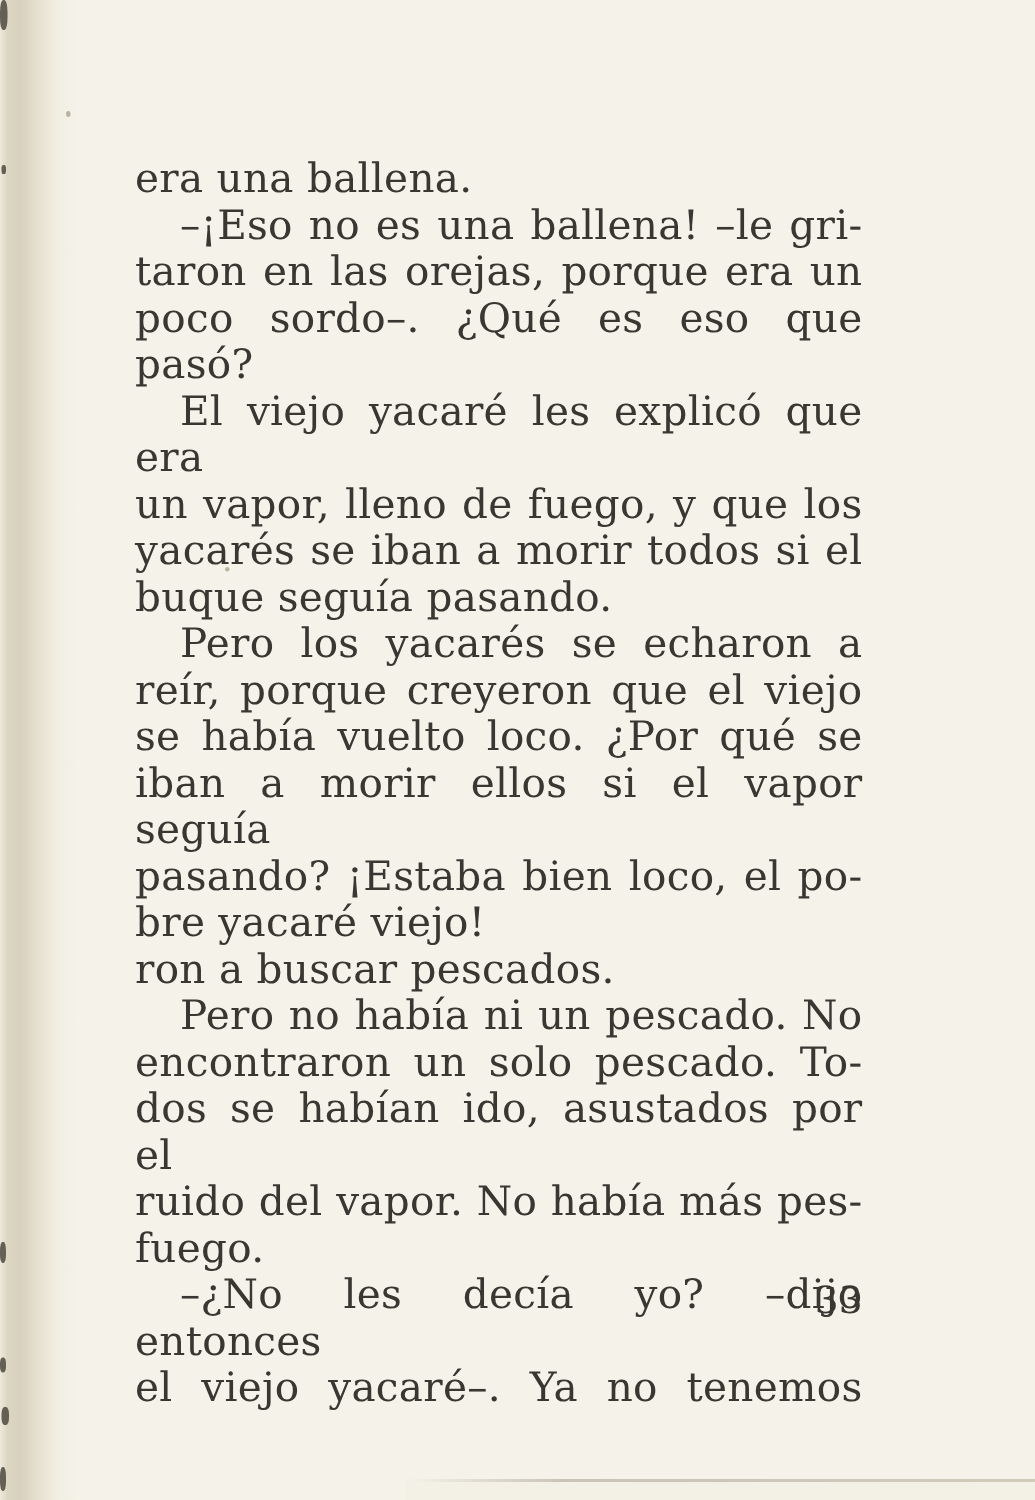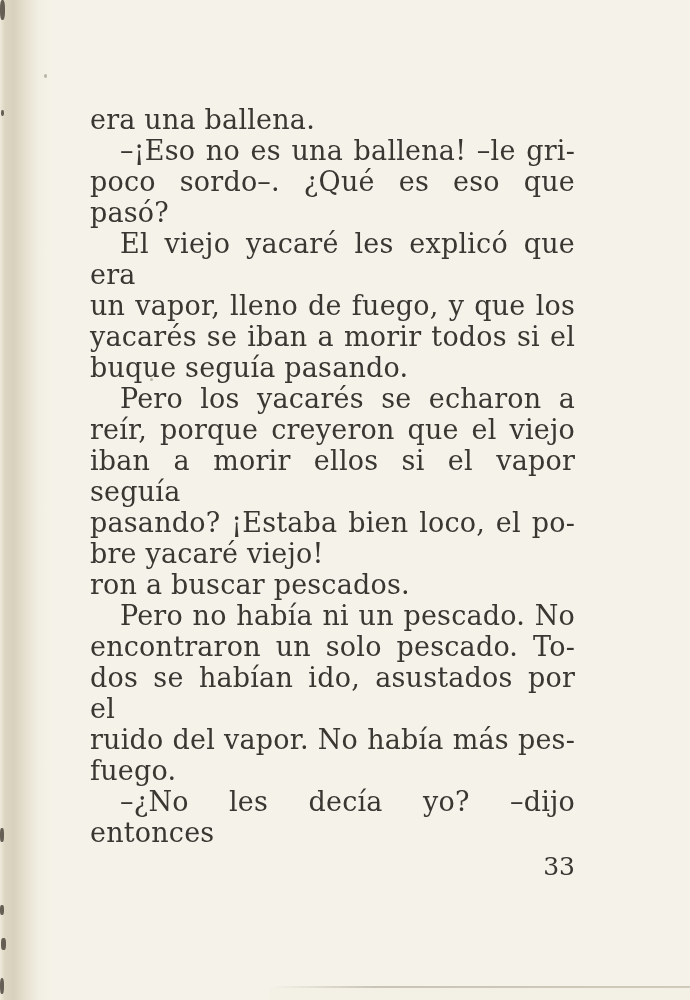--- a/index.html
+++ b/index.html
@@ -103,34 +103,37 @@
   <div class="edge-speck" style="left:0; top:978px; width:4px; height:16px;"></div>
   <div class="faint-speck" style="left:44px; top:74px; width:3px; height:4px;"></div>
   <div class="faint-speck" style="left:150px; top:378px; width:3px; height:3px;"></div>
 
   <div class="bottom-edge-line"></div>
   <div class="bottom-edge-tint"></div>
 
   <div class="text-block">
       <div class="line">era una ballena.</div>
       <div class="line indent justify">–¡Eso no es una ballena! –le gri-</div>
+      <div class="line justify">taron en las orejas, porque era un</div>
       <div class="line justify">poco sordo–. ¿Qué es eso que pasó?</div>
       <div class="line indent justify">El viejo yacaré les explicó que era</div>
       <div class="line justify">un vapor, lleno de fuego, y que los</div>
       <div class="line justify">yacarés se iban a morir todos si el</div>
       <div class="line">buque seguía pasando.</div>
       <div class="line indent justify">Pero los yacarés se echaron a</div>
       <div class="line justify">reír, porque creyeron que el viejo</div>
+      <div class="line justify">se había vuelto loco. ¿Por qué se</div>
       <div class="line justify">iban a morir ellos si el vapor seguía</div>
       <div class="line justify">pasando? ¡Estaba bien loco, el po-</div>
       <div class="line">bre yacaré viejo!</div>
       <div class="line">ron a buscar pescados.</div>
       <div class="line indent justify">Pero no había ni un pescado. No</div>
       <div class="line justify">encontraron un solo pescado. To-</div>
       <div class="line justify">dos se habían ido, asustados por el</div>
       <div class="line justify">ruido del vapor. No había más pes-</div>
       <div class="line">fuego.</div>
       <div class="line indent justify">–¿No les decía yo? –dijo entonces</div>
+      <div class="line justify">el viejo yacaré–. Ya no tenemos</div>
     </div>
 
   <div class="page-number">33</div>
 
 </div>
 
 </body></html>

